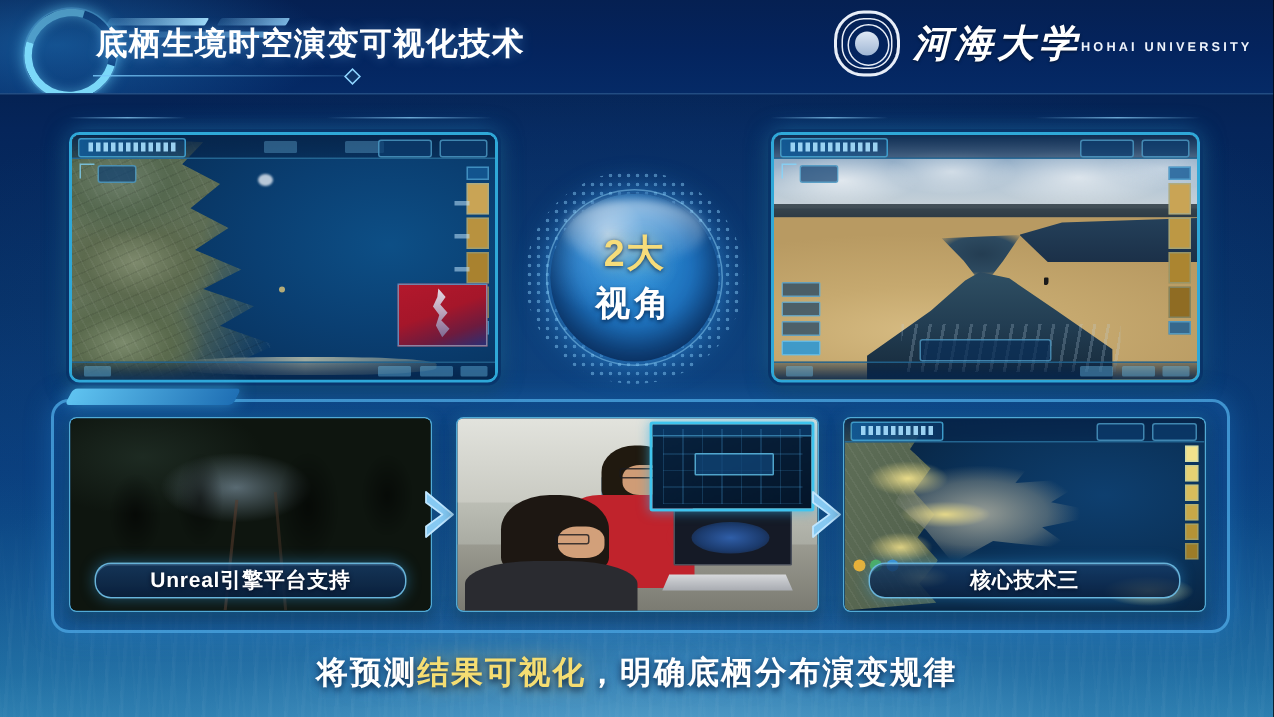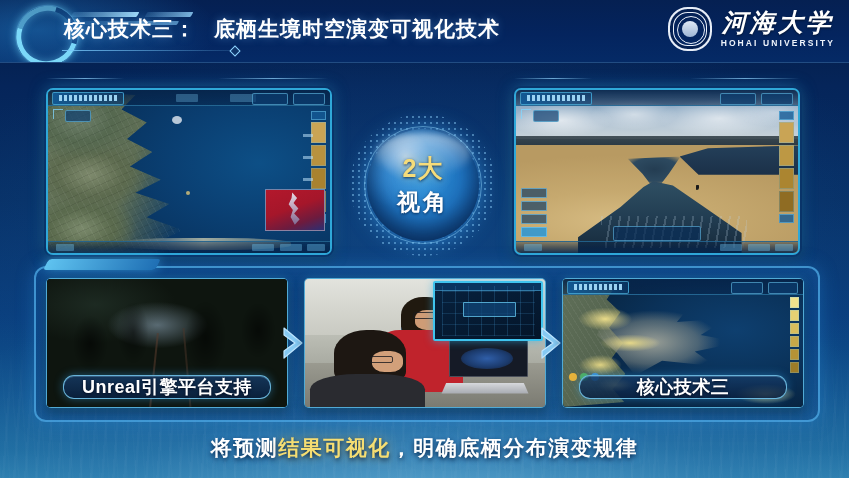--- a/index.html
+++ b/index.html
@@ -48,21 +48,21 @@
 
   
   .logo{position:absolute;right:14px;top:7px;display:flex;align-items:center;gap:9px;}
   .emblem{position:relative;width:44px;height:44px;}
   .emblem .ring{position:absolute;inset:0;border:2px solid #e8eef8;border-radius:45% 45% 45% 45%/45% 45% 45% 45%;
     box-shadow:inset 0 0 0 3px #052052, inset 0 0 0 4px #e8eef8;}
   .emblem .inner{position:absolute;left:9px;top:9px;width:26px;height:26px;border-radius:50%;
     border:1.5px solid #e8eef8;}
   .emblem .inner2{position:absolute;left:14px;top:14px;width:16px;height:16px;border-radius:50%;
     background:linear-gradient(180deg,#dfe8f5,#9fb6d4);}
-  .logo-txt{display:flex;flex-direction:column;align-items:center;line-height:1;}
+  .logo-txt{display:flex;align-items:center;line-height:1;}
   .logo-cn{font-family:"Liberation Serif","DejaVu Serif",serif;font-size:25px;font-weight:bold;color:#fff;
     letter-spacing:3px;font-style:italic;text-shadow:0 1px 2px rgba(0,0,0,.5);}
   .logo-en{font-size:8.5px;letter-spacing:2.1px;color:#eef3fb;margin-top:4px;font-weight:bold;}
 
   
   .view-label{position:absolute;font-size:17px;font-weight:bold;color:#ffffff;letter-spacing:2px;
     text-shadow:0 0 9px rgba(90,180,255,.8),0 1px 2px rgba(0,20,50,.8);}
   .vl-left{left:127px;top:68px;}
   .vl-right{left:597px;top:68px;}
   .label-rule{position:absolute;height:1px;top:78px;
@@ -283,21 +283,21 @@
   .pm-legend span{flex:1;border:.5px solid rgba(120,200,240,.25);}
   .pm-dots{position:absolute;left:6px;bottom:26px;display:flex;gap:3px;}
   .pm-dots i{display:block;width:8px;height:8px;border-radius:50%;}
 
   .pill{position:absolute;bottom:8px;left:50%;transform:translateX(-50%);
     height:22px;min-width:170px;padding:0 18px;border-radius:11px;
     display:flex;align-items:center;justify-content:center;
     background:linear-gradient(180deg,rgba(22,60,104,.82),rgba(10,34,66,.88));
     border:1px solid rgba(120,205,245,.85);
     box-shadow:0 0 10px rgba(50,160,230,.45), inset 0 1px 0 rgba(160,220,255,.25);}
-  .pill span{font-size:18px;font-weight:bold;color:#ffffff;letter-spacing:.5px;white-space:nowrap;
+  .pill span{font-size:14px;font-weight:bold;color:#ffffff;letter-spacing:.5px;white-space:nowrap;
     text-shadow:0 1px 3px rgba(0,10,30,.95);}
 
   .arrow{position:absolute;top:326px;width:26px;height:34px;}
   .a1{left:282px;}
   .a2{left:540px;}
 
   
   .caption{position:absolute;left:0;right:0;top:434px;text-align:center;
     font-size:21px;font-weight:bold;letter-spacing:1.5px;color:#ffffff;
     text-shadow:0 2px 5px rgba(0,25,60,.95),0 0 12px rgba(60,150,230,.55);}
@@ -313,21 +313,20 @@
   <div class="header">
     <div class="hdr-glow"></div>
     <div class="hdr-arc"></div>
     <div class="bar b1"></div>
     <div class="bar b2"></div>
     <div class="bar b3"></div>
     <div class="hdr-underline"></div>
     <div class="hdr-dot"></div>
 
     <div class="hdr-title">
-      <div class="t1">核心技术三：</div>
       <div class="t2">底栖生境时空演变可视化技术</div>
     </div>
 
     <div class="logo">
       <div class="emblem">
         <div class="ring"></div>
         <div class="inner"></div>
         <div class="inner2"></div>
       </div>
       <div class="logo-txt">

